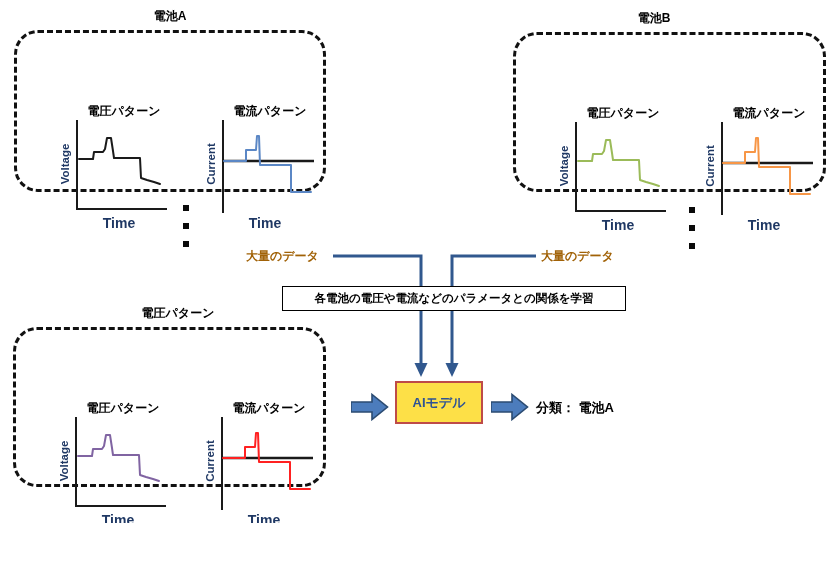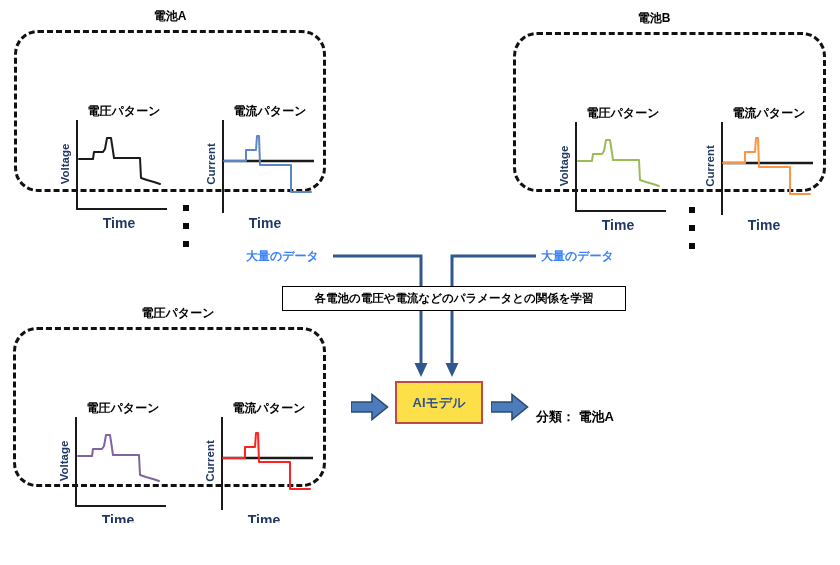--- a/index.html
+++ b/index.html
@@ -17,25 +17,25 @@
   .ylab{position:absolute;left:-41px;top:60px;width:95px;height:14px;transform:rotate(-90deg);transform-origin:center;text-align:center;font-size:11.5px;font-weight:700;color:var(--chart-label,#1F3864);}
   .xlab{position:absolute;top:118px;left:10px;width:100px;text-align:center;font-size:14px;font-weight:700;color:var(--chart-label,#1F3864);}
   .axis-line{stroke:var(--axis,#1a1a1a);fill:none;}
   .wave{fill:none;stroke-width:2;stroke-linejoin:round;stroke-linecap:round;}
 
   
   .dot{position:absolute;width:6px;height:6px;background:#0a0a0a;}
 
   
   .overlay{position:absolute;left:0;top:0;width:840px;height:565px;pointer-events:none;z-index:1;}
-  .datalabel{position:absolute;font-size:12px;font-weight:600;color:#3b82f6;white-space:nowrap;z-index:2;}
+  .datalabel{position:absolute;font-size:12px;font-weight:600;color:#a16207;white-space:nowrap;z-index:2;}
   .learnbox{position:absolute;left:258px;top:286px;width:344px;height:25px;background:#fff;border:1.5px solid #000;z-index:5;display:flex;align-items:center;justify-content:center;font-size:11.5px;font-weight:600;color:#000;white-space:nowrap;margin-left:24px;}
   .aibox{position:absolute;left:395px;top:381px;width:88px;height:43px;background:#fde047;border:2.5px solid var(--ai-box-border,#BE4B48);z-index:4;display:flex;align-items:center;justify-content:center;font-size:13px;font-weight:600;color:var(--ai-text,#2E5395);}
   .blockarrow{position:absolute;width:38px;height:28px;z-index:3;}
-  .result{position:absolute;left:536px;top:399px;font-size:13px;font-weight:700;color:#000;white-space:nowrap;z-index:2;margin-top:9px;}
+  .result{position:absolute;left:536px;top:399px;font-size:13px;font-weight:700;color:#000;white-space:nowrap;z-index:2;}
 
   
   .legend-swatch{position:absolute;left:318px;top:530px;width:96px;height:17px;border:3px dashed #111;border-radius:6px;}
   .legend-text{position:absolute;left:430px;top:531px;font-size:14.5px;font-weight:500;color:var(--legend-text,#3F3F3F);white-space:nowrap;}
 </style>
 </head>
 <body>
 
 <div class="canvas">
 

